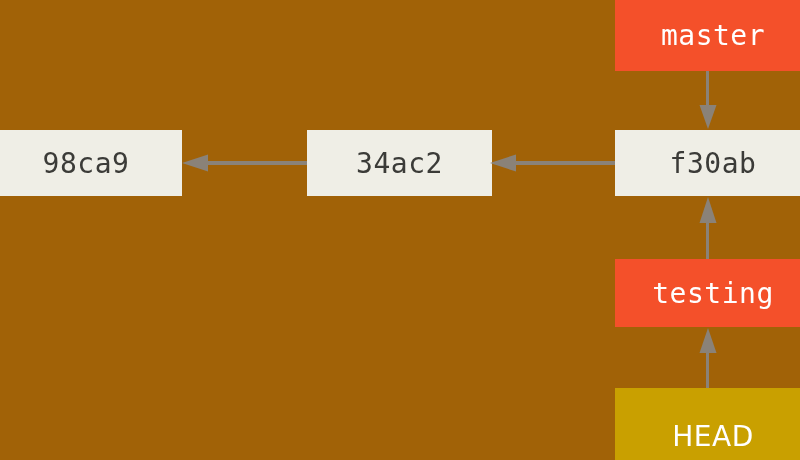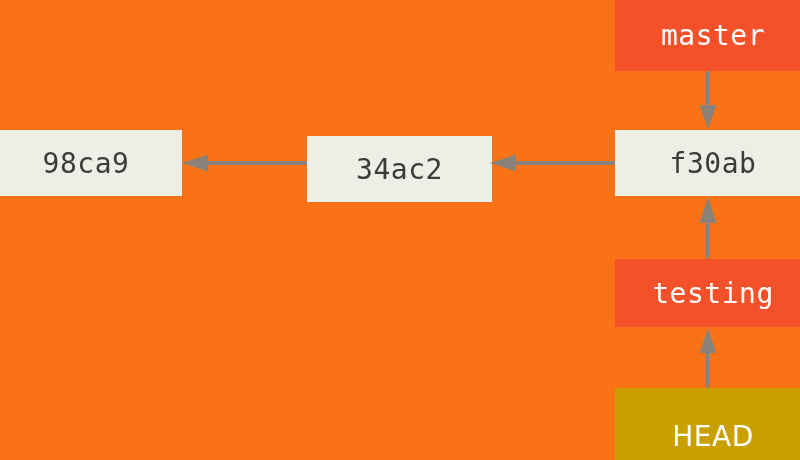--- a/index.html
+++ b/index.html
@@ -9,21 +9,21 @@
   body {
     width: 800px;
     height: 460px;
     overflow: hidden;
     font-family: "DejaVu Sans Mono", monospace;
   }
   #diagram {
     position: relative;
     width: 800px;
     height: 460px;
-    background: #f97316;
+    background: #a16207;
   }
   .node {
     position: absolute;
     display: flex;
     align-items: center;
     justify-content: center;
     box-sizing: border-box;
     white-space: nowrap;
     letter-spacing: 0.5px;
   }
@@ -74,21 +74,21 @@
     <span>98ca9</span>
   </div>
 
   <div class="arrow" style="left:182px; top:153px; width:125px; height:20px;">
     <svg width="125" height="20" viewBox="0 0 125 20">
       <rect x="22" y="8" width="103" height="4" fill="#8a8278"></rect>
       <polygon points="0,10 26,1.5 26,18.5" fill="#8a8278"></polygon>
     </svg>
   </div>
 
-  <div class="node commit" style="left:307px; top:136px; width:185px; height:66px;">
+  <div class="node commit" style="left:307px; top:130px; width:185px; height:66px;">
     <span>34ac2</span>
   </div>
 
   <div class="arrow" style="left:490px; top:153px; width:125px; height:20px;">
     <svg width="125" height="20" viewBox="0 0 125 20">
       <rect x="22" y="8" width="103" height="4" fill="#8a8278"></rect>
       <polygon points="0,10 26,1.5 26,18.5" fill="#8a8278"></polygon>
     </svg>
   </div>
 

